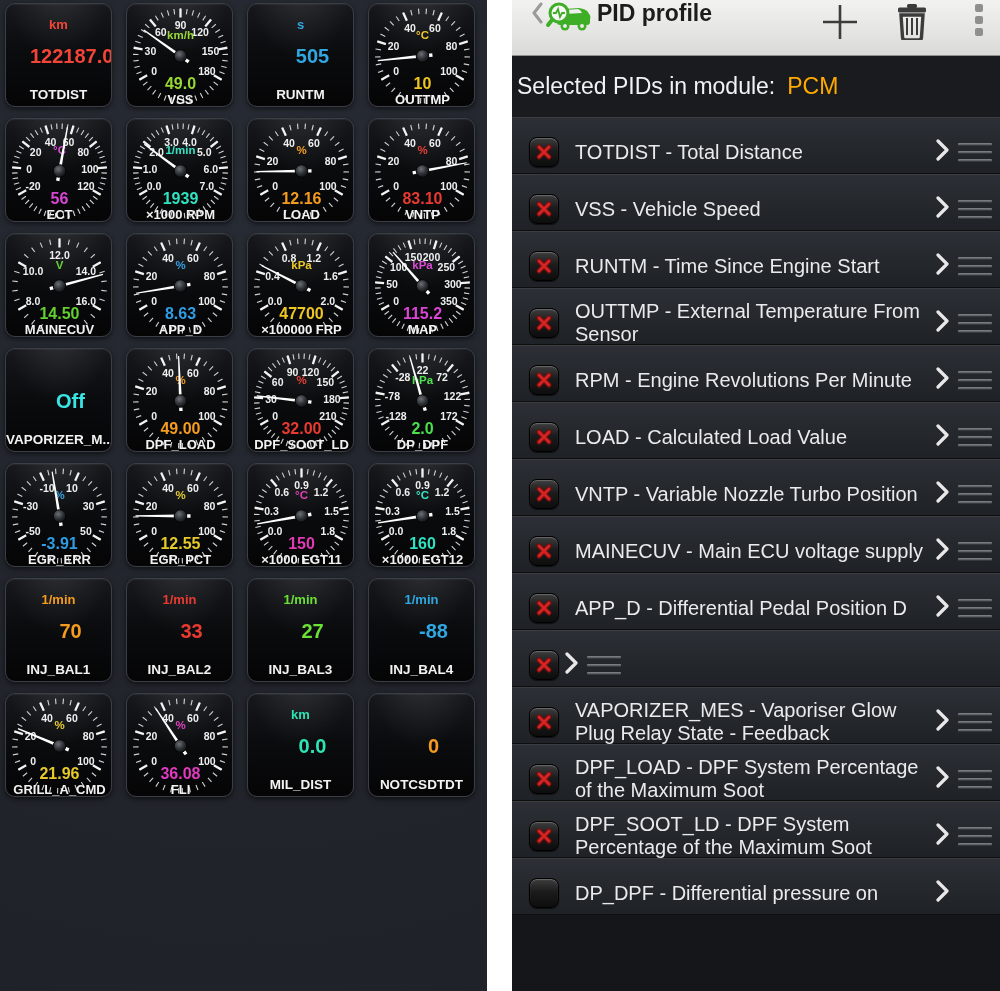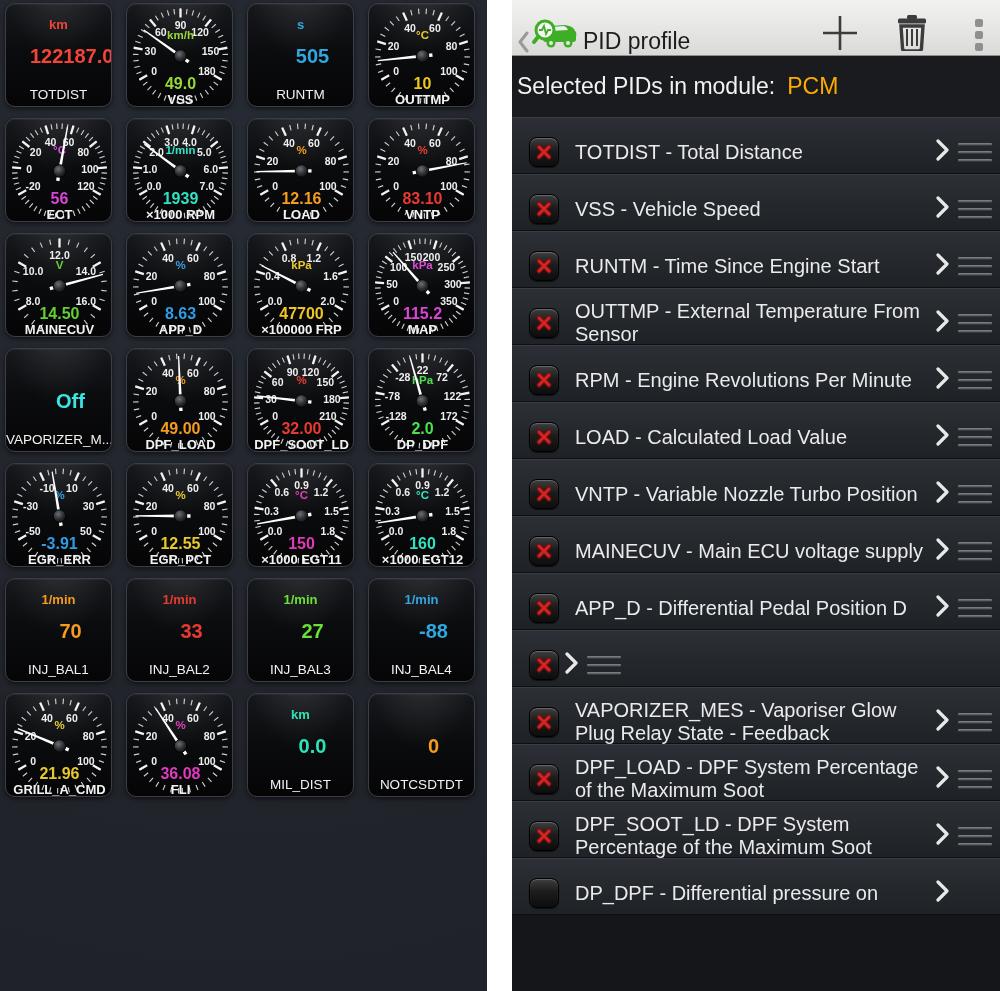--- a/index.html
+++ b/index.html
@@ -11,29 +11,29 @@
   .dashboard{width:487px;height:991px;flex:none;background:radial-gradient(circle at 50% 18%, #272b33 0%, #22252c 55%, #1f2228 100%);overflow:hidden;}
   .dash-grid{display:grid;grid-template-columns:repeat(4,107px);grid-auto-rows:104px;column-gap:14px;row-gap:11px;padding:3px 0 0 5px;}
   .card{position:relative;width:107px;height:104px;border-radius:10px;border:1px solid #3a3e46;
         background:linear-gradient(180deg,#17181c 0%,#0b0c0e 45%,#050506 100%);
         box-shadow:0 2px 5px rgba(0,0,0,.55), inset 0 1px 0 rgba(255,255,255,.05);overflow:hidden;}
   .card::before{content:"";position:absolute;left:0;top:0;right:0;height:55%;border-radius:9px 9px 50% 50%;
         background:radial-gradient(ellipse at 50% -30%, rgba(255,255,255,.10), rgba(255,255,255,0) 70%);pointer-events:none;}
   .card svg{display:block;}
   .disp-unit{position:absolute;top:13%;left:0;width:100%;text-align:center;font-size:13px;font-weight:bold;}
   .disp-value{position:absolute;top:40%;left:0;width:100%;text-align:center;font-size:20px;font-weight:bold;padding-left:24px;}
-  .disp-label{position:absolute;bottom:4px;left:0;width:100%;text-align:center;font-size:13.5px;font-weight:normal;color:#f2f2f2;white-space:nowrap;}
+  .disp-label{position:absolute;bottom:4px;left:0;width:100%;text-align:center;font-size:13.5px;font-weight:bold;color:#f2f2f2;white-space:nowrap;}
 
   
   .gutter{width:25px;flex:none;background:#ffffff;}
 
   
   .app-panel{width:488px;flex:none;height:991px;display:flex;flex-direction:column;background:#16181b;overflow:hidden;}
-  .app-header{height:56px;flex:none;display:flex;align-items:flex-end;padding:0 10px 0 5px;
-        background:linear-gradient(180deg,#f2f2f0 0%,#e4e4e2 60%,#d9d9d7 100%);border-bottom:1px solid #8f8f8d;}
+  .app-header{height:56px;flex:none;display:flex;align-items:flex-start;padding:0 10px 0 19px;
+        background:linear-gradient(180deg,#f2f2f0 0%,#e4e4e2 60%,#d9d9d7 100%);border-bottom:1px solid #8f8f8d;font-weight:bold;}
   .back-chevron{width:14px;height:26px;flex:none;display:flex;align-items:center;}
   .app-logo{width:46px;height:38px;flex:none;margin:0 6px 0 0;}
   .app-title{font-size:23px;color:#1c1c1c;flex:none;}
   .hspacer{flex:1;}
   .icon-btn{flex:none;display:flex;align-items:center;justify-content:center;width:44px;height:44px;}
   .icon-btn.plus{margin-right:28px;}
   .icon-btn.trash{margin-right:34px;}
   .menu-dots{width:22px;height:40px;display:flex;flex-direction:column;align-items:center;justify-content:center;gap:4px;}
   .menu-dots i{width:8px;height:8px;border-radius:2px;background:#8f8f8f;}
 

